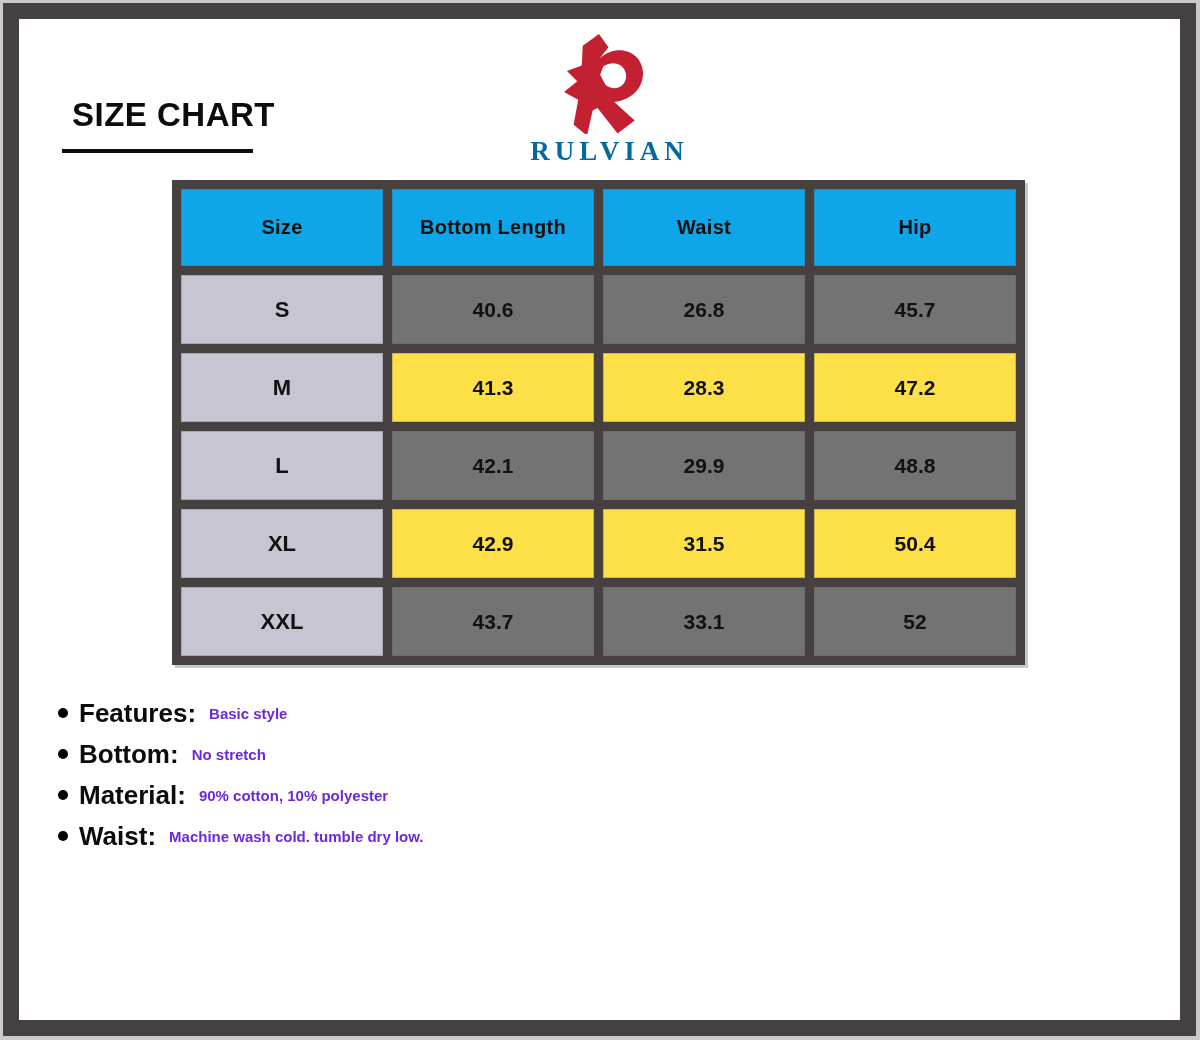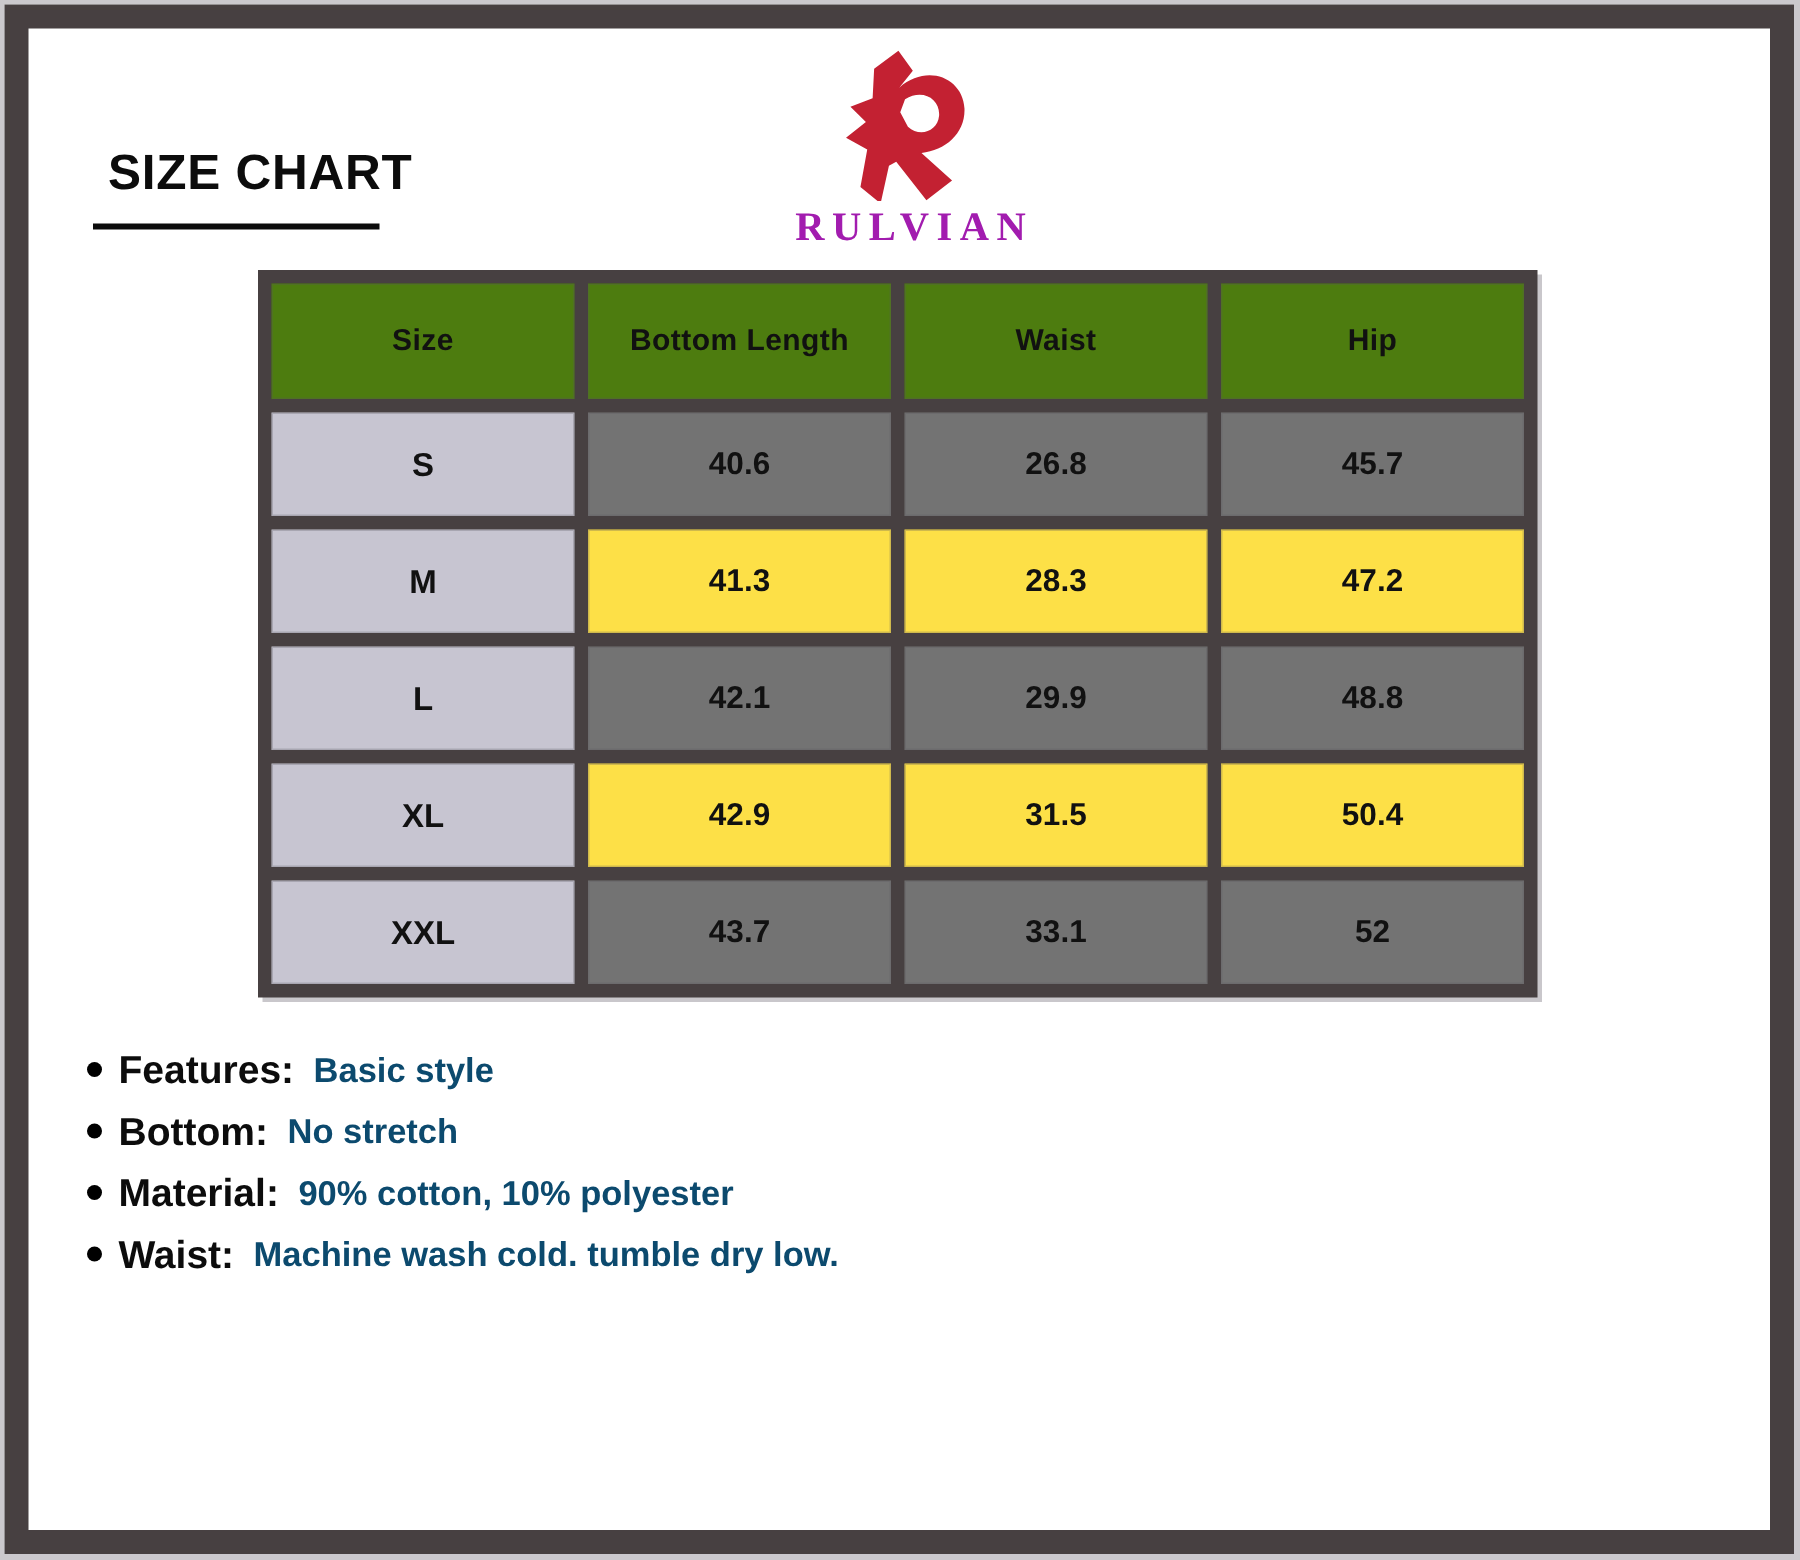--- a/index.html
+++ b/index.html
@@ -26,55 +26,55 @@
     position:absolute;left:62px;top:149px;width:191px;height:4px;background:#0c0c0c;
   }
 
   
   .brand{
     position:absolute;left:0;right:0;top:32px;
     display:flex;flex-direction:column;align-items:center;
   }
   .brand-mark{width:104px;height:102px;}
   .brand-name{
-    color:#a21caf;
+    color:#0369a1;
     font-family:"Liberation Serif", serif;
     font-weight:bold;font-size:27px;letter-spacing:5px;margin-left:19px;margin-top:2px;
   }
 
   
   table.size-table{
     position:absolute;left:172px;top:180px;width:853px;
     border-collapse:separate;border-spacing:9px;
     background:#474041;table-layout:fixed;
     box-shadow:3px 3px 0 #c9c7cb;
   }
   .size-table th,.size-table td{
     text-align:center;vertical-align:middle;
     font-weight:bold;color:#111111;padding:0;
     box-shadow:inset 0 0 0 1px rgba(90,85,95,0.28);
   }
   .size-table thead th{
-    height:77px;background:#4d7c0f;font-size:20px;letter-spacing:0.3px;
+    height:77px;background:#0ea5e9;font-size:20px;letter-spacing:0.3px;
   }
   .size-table tbody th{
     height:69px;background:#C7C5D1;font-size:22px;
   }
   .size-table tbody td{height:69px;font-size:21px;background:#737373;}
   .size-table tbody tr.alt td{background:#fde047;}
 
   
   .details{position:absolute;left:58px;top:698px;}
   .detail-item{display:flex;align-items:center;margin-bottom:11px;height:30px;}
   .bullet-dot{
     width:10px;height:10px;border-radius:50%;background:#000;
     margin-right:11px;flex:0 0 auto;
   }
   .detail-label{font-size:26px;font-weight:bold;color:#0c0c0c;margin-right:13px;white-space:nowrap;}
-  .detail-value{font-size:23px;font-weight:bold;color:#0c4a6e;white-space:nowrap;}
+  .detail-value{font-size:15px;font-weight:bold;color:#6d28d9;white-space:nowrap;}
 </style>
 </head>
 <body>
 
 <div class="frame"></div>
 
 <div class="canvas">
 
   <div class="size-chart-title">SIZE CHART</div>
   <div class="title-underline"></div>

